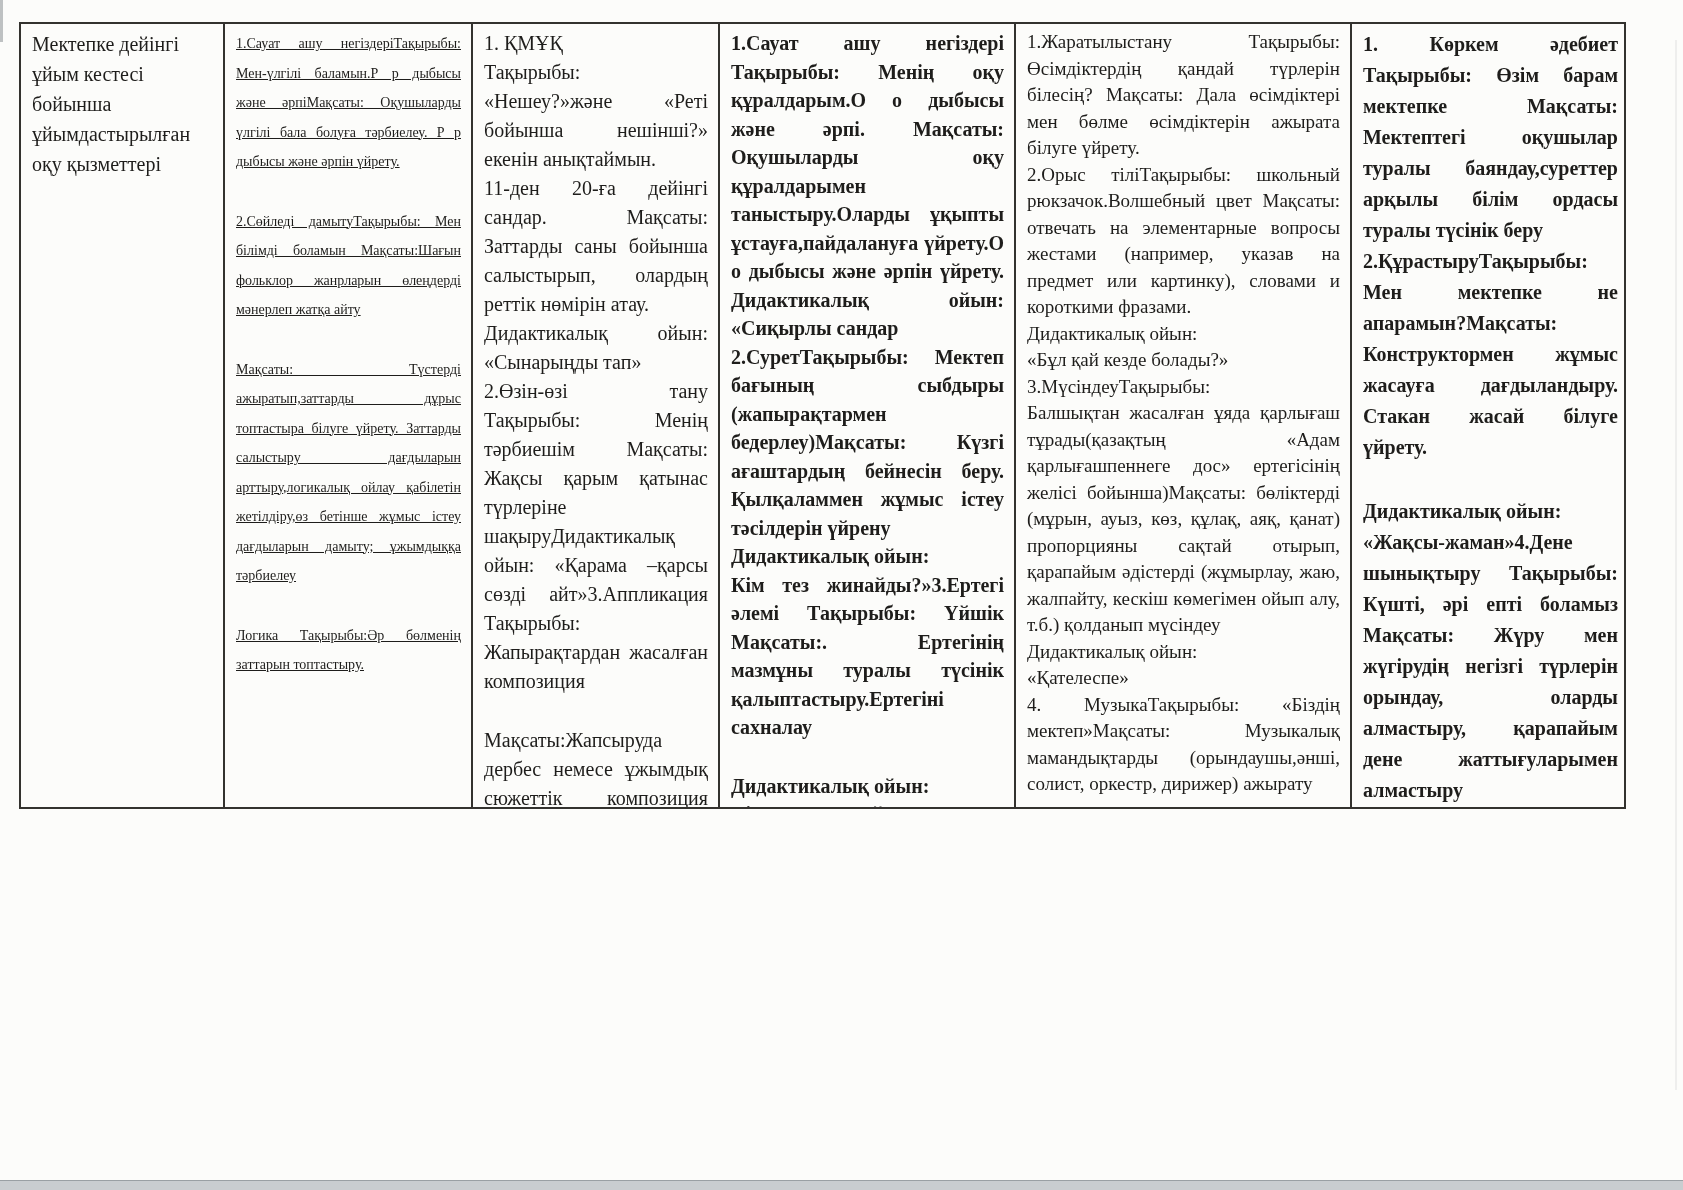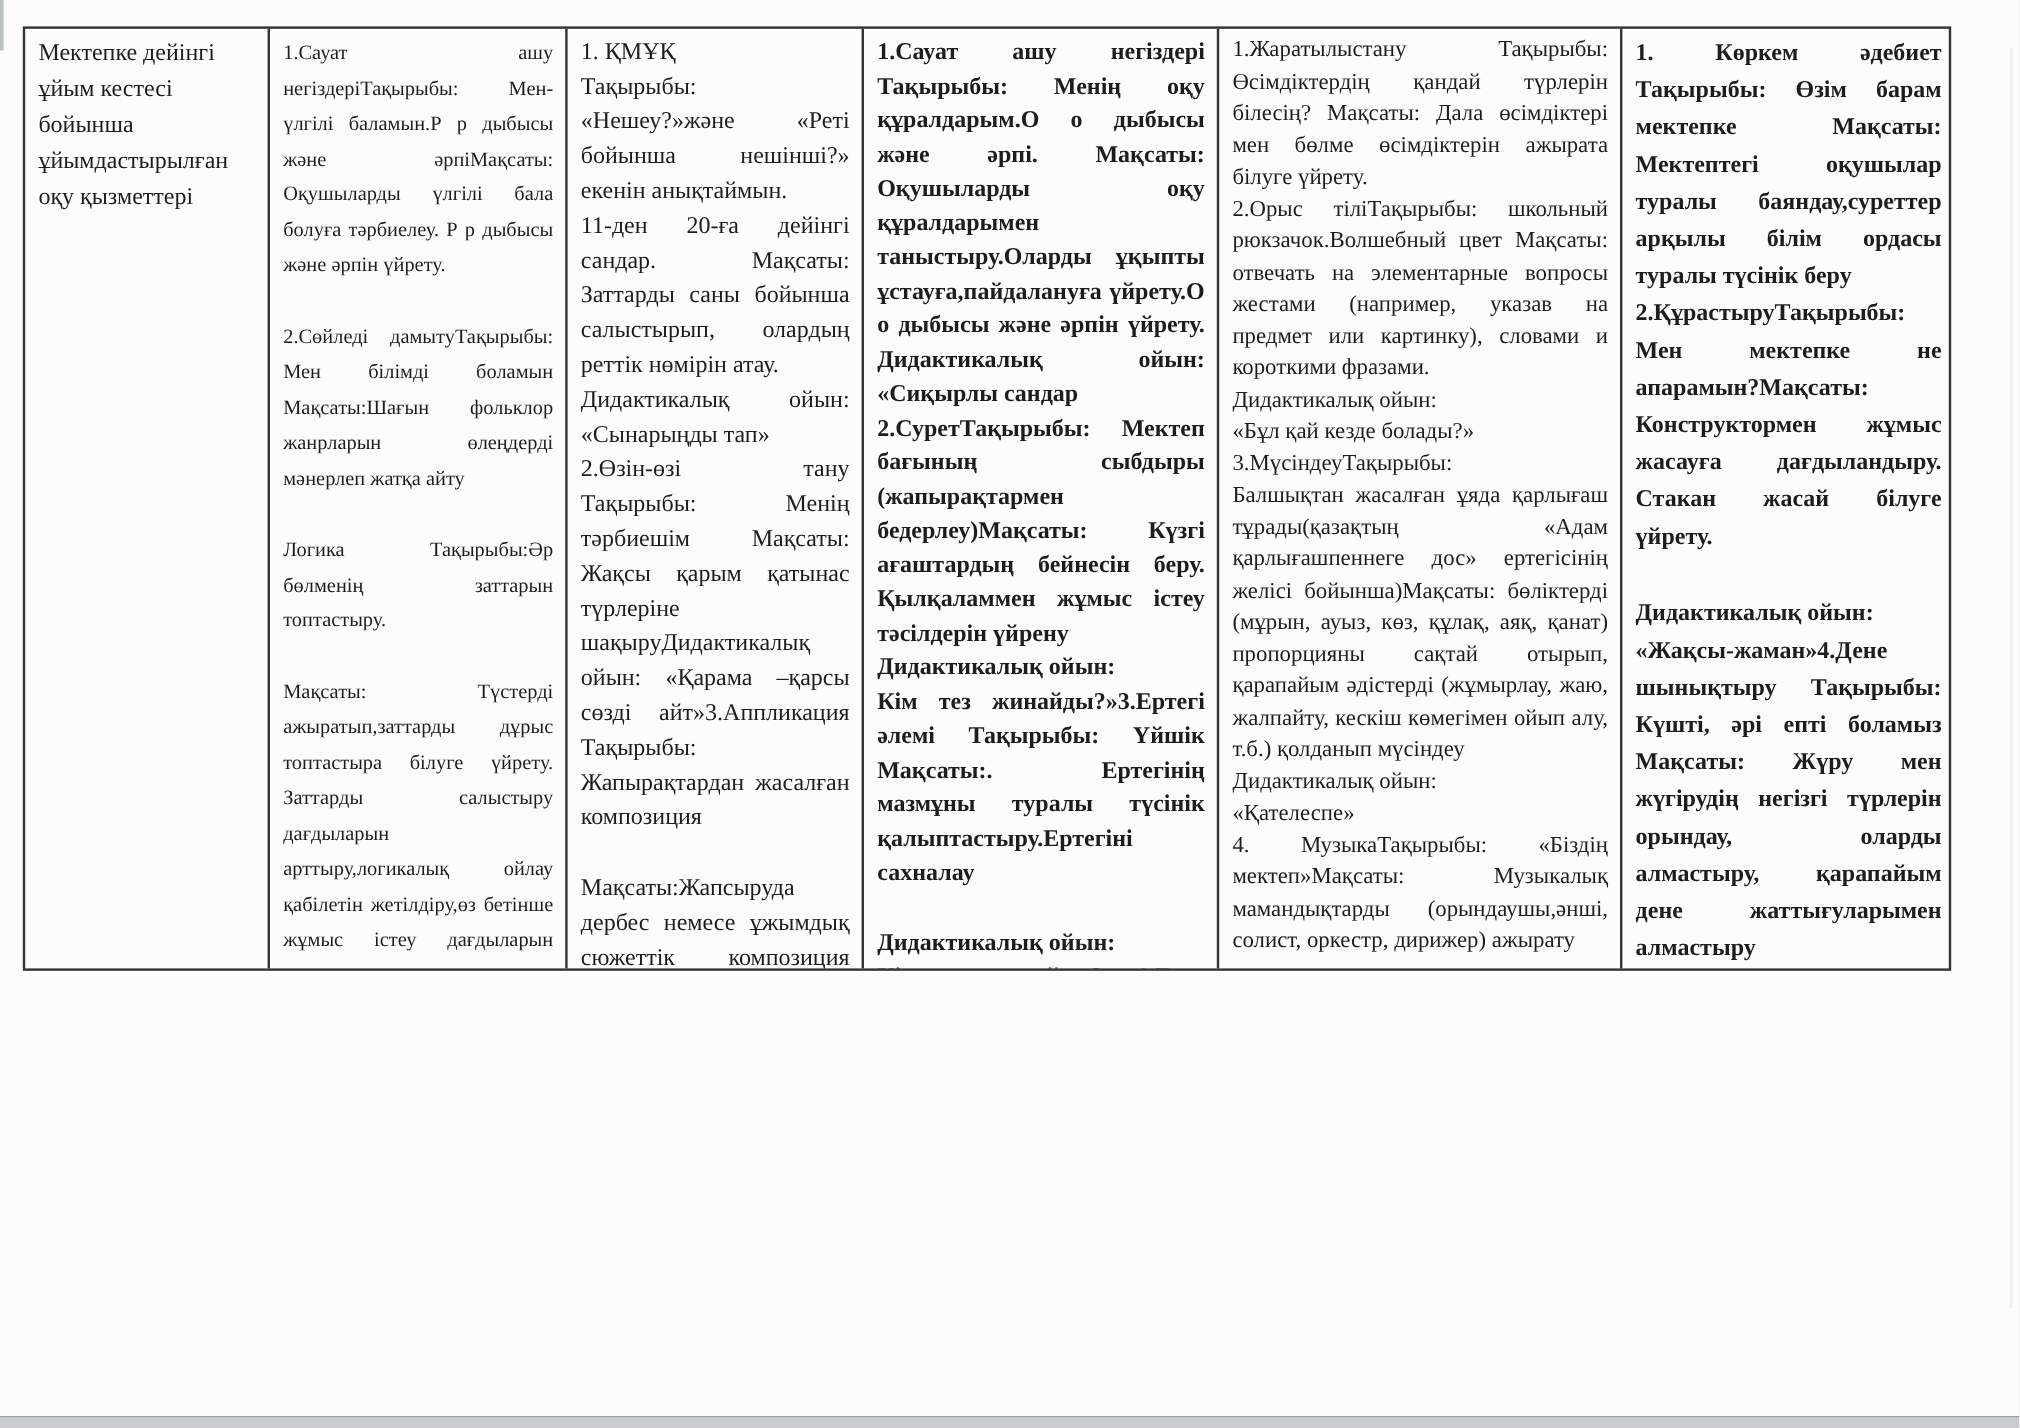--- a/index.html
+++ b/index.html
@@ -49,21 +49,21 @@
     overflow:hidden;
     text-align:justify;
   }
   .cell:last-child{border-right:none;}
   .cell p{
     margin:0 0 29px 0;
     white-space:pre-line;
   }
   .cell p:last-child{margin-bottom:0;}
   .col1{flex:0 0 204px;font-size:20px;line-height:30px;text-align:left;}
-  .col2{flex:0 0 248px;font-size:17px;line-height:29.5px;}
+  .col2{flex:0 0 248px;font-size:14px;line-height:29.5px;text-decoration:underline;}
   .col2 p{margin-bottom:30px;}
   .col3{flex:0 0 247px;font-size:20px;line-height:29px;}
   .col3 p{margin-bottom:30px;}
   .col4{flex:0 0 296px;font-size:20px;line-height:28.5px;}
   .col4 p{margin-bottom:30px;font-weight:bold;}
   .col5{flex:0 0 336px;font-size:19px;line-height:26.5px;}
   .col5 p{margin-bottom:64px;}
   .col6{flex:0 0 276px;font-size:20px;line-height:31px;}
   .col6 p{margin-bottom:33px;font-weight:bold;}
 </style>
@@ -74,22 +74,22 @@
   <div class="edge-tick"></div>
   <div class="right-streak"></div>
 
   <div class="curriculum-table">
     <div class="cell col1">
         <p>Мектепке дейінгі ұйым кестесі бойынша ұйымдастырылған оқу қызметтері</p>
       </div>
     <div class="cell col2">
         <p>1.Сауат ашу негіздеріТақырыбы: Мен-үлгілі баламын.Р р дыбысы және әрпіМақсаты: Оқушыларды үлгілі бала болуға тәрбиелеу. Р р дыбысы және әрпін үйрету.</p>
         <p>2.Сөйледі дамытуТақырыбы: Мен білімді боламын Мақсаты:Шағын фольклор жанрларын өлеңдерді мәнерлеп жатқа айту</p>
+        <p>Мақсаты: Түстерді ажыратып,заттарды дұрыс топтастыра білуге үйрету. Заттарды салыстыру дағдыларын арттыру,логикалық ойлау қабілетін жетілдіру,өз бетінше жұмыс істеу дағдыларын дамыту; ұжымдыққа тәрбиелеу</p>
         <p>Логика Тақырыбы:Әр бөлменің заттарын топтастыру.</p>
-        <p>Мақсаты: Түстерді ажыратып,заттарды дұрыс топтастыра білуге үйрету. Заттарды салыстыру дағдыларын арттыру,логикалық ойлау қабілетін жетілдіру,өз бетінше жұмыс істеу дағдыларын дамыту; ұжымдыққа тәрбиелеу</p>
       </div>
     <div class="cell col3">
         <p>1. ҚМҰҚ
 Тақырыбы:
 «Нешеу?»және «Реті бойынша нешінші?» екенін анықтаймын.
 11-ден 20-ға дейінгі сандар. Мақсаты: Заттарды саны бойынша салыстырып, олардың реттік нөмірін атау.
 Дидактикалық ойын: «Сынарыңды тап»
 2.Өзін-өзі тану Тақырыбы: Менің тәрбиешім Мақсаты: Жақсы қарым қатынас түрлеріне шақыруДидактикалық ойын: «Қарама –қарсы сөзді айт»3.Аппликация Тақырыбы:
 Жапырақтардан жасалған композиция</p>
         <p>Мақсаты:Жапсыруда дербес немесе ұжымдық сюжеттік композиция жасау

